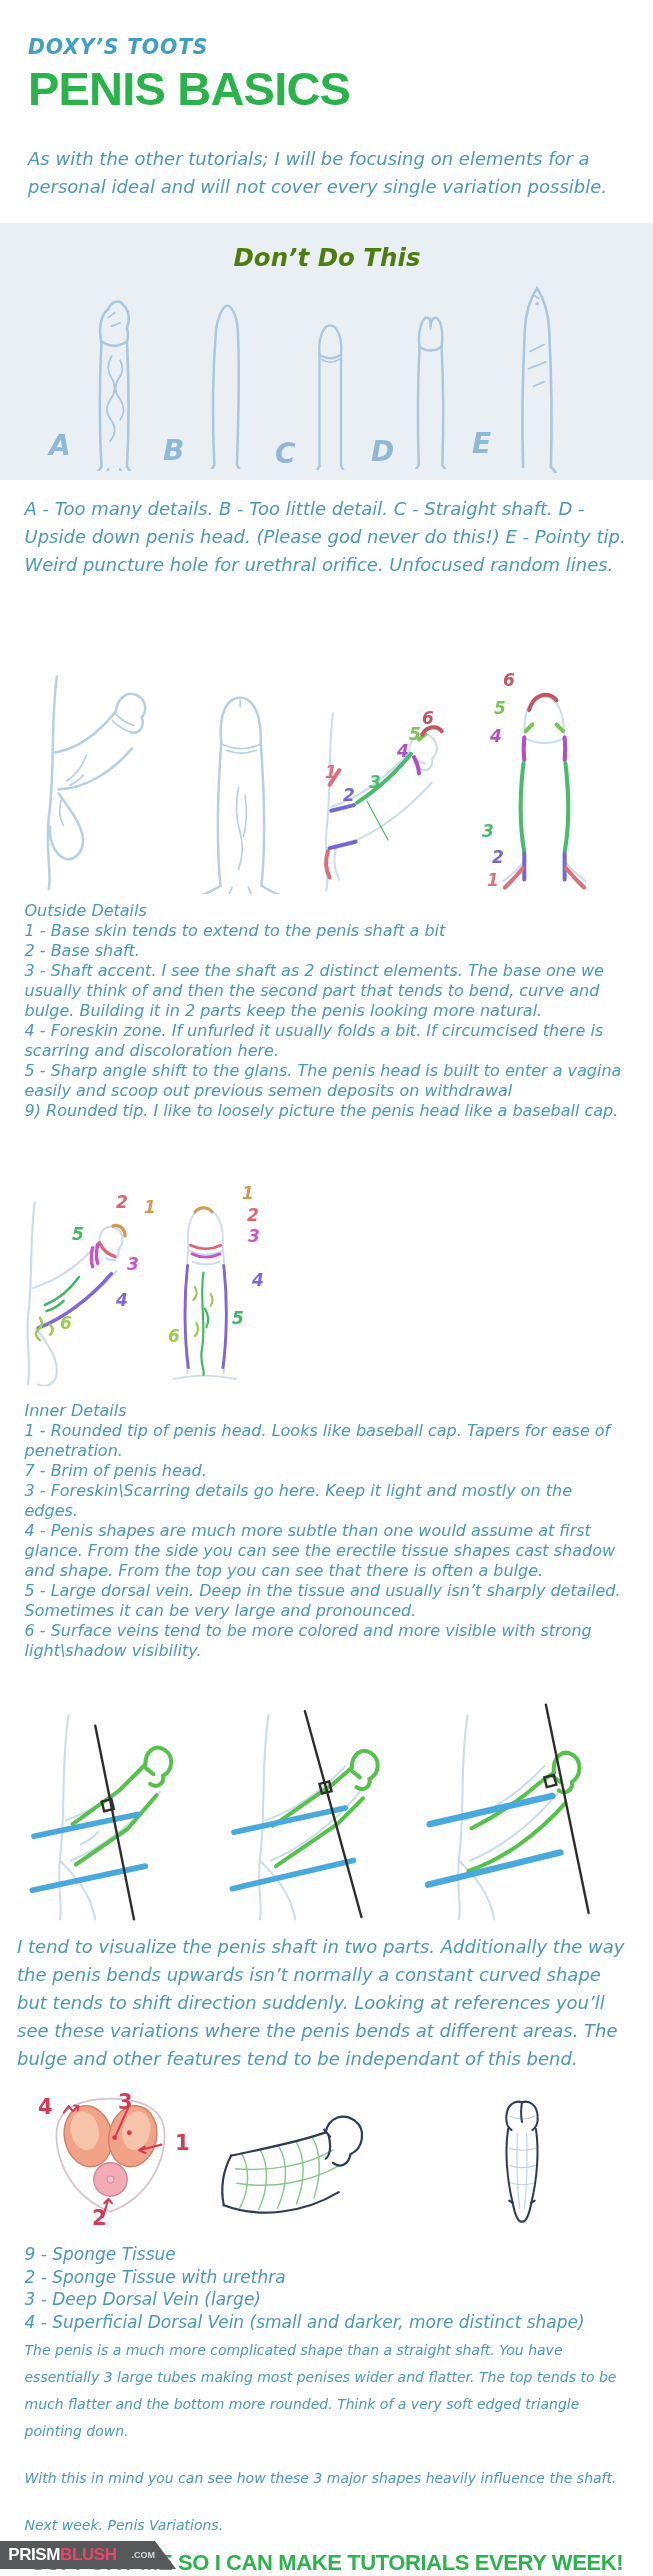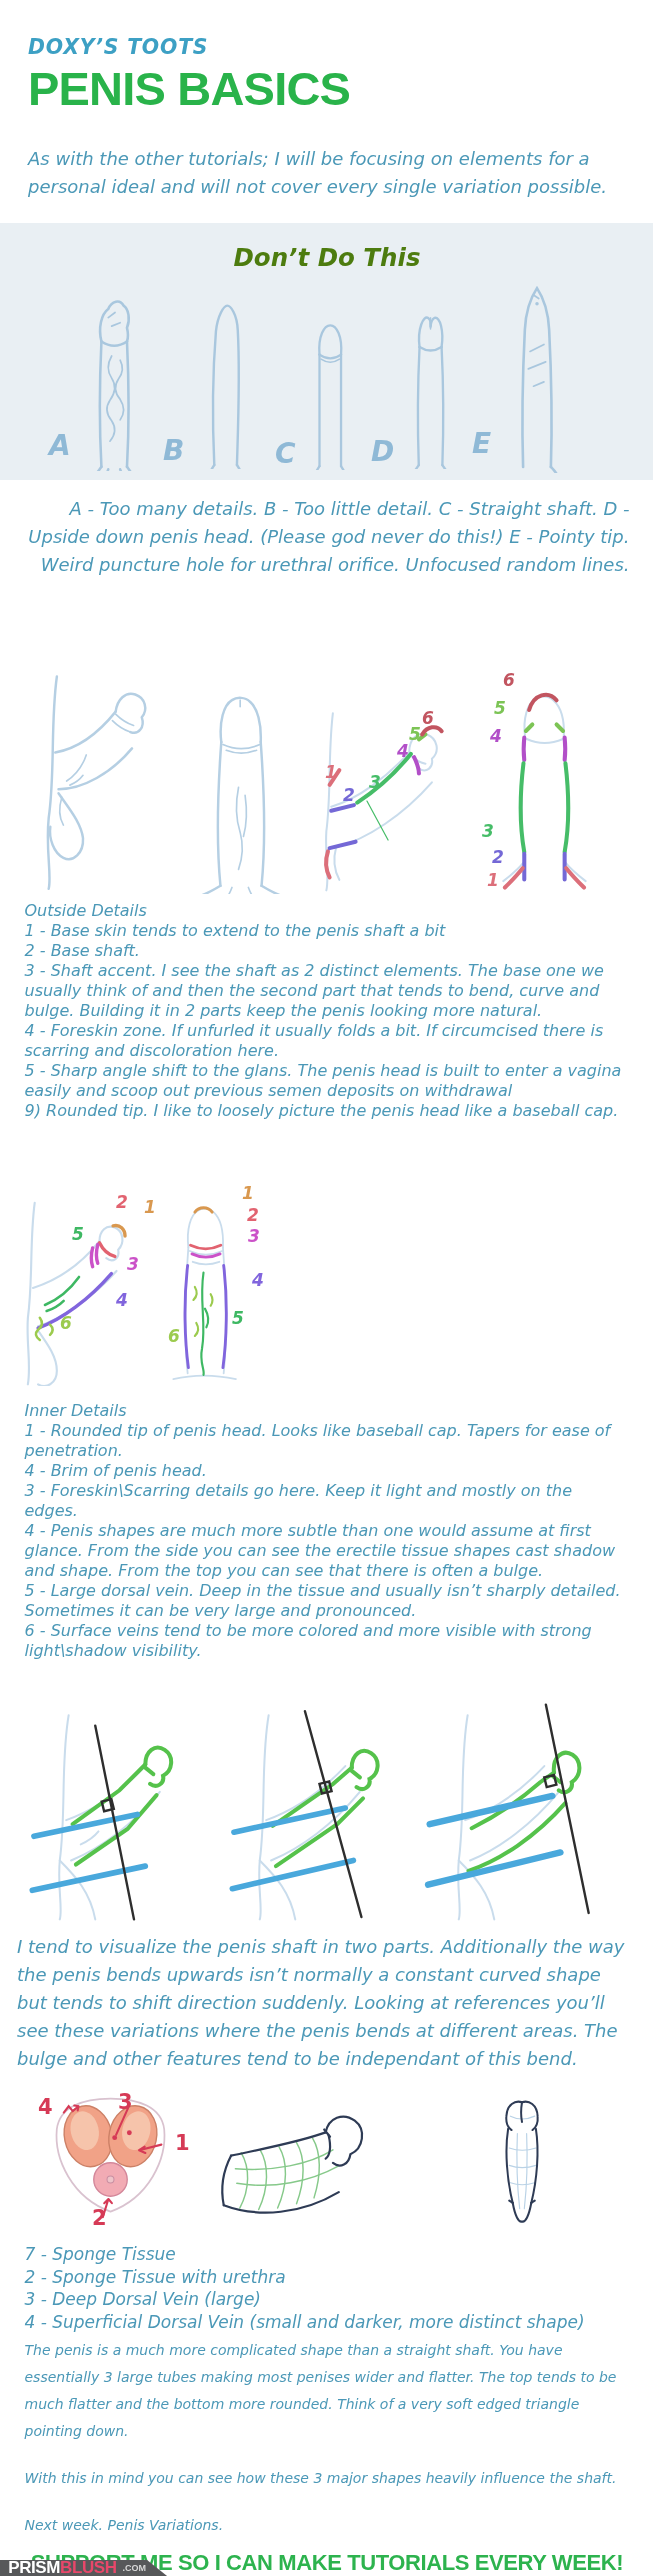--- a/index.html
+++ b/index.html
@@ -24,42 +24,42 @@
   .list-block{padding:4.9px 24.5px 0 24.5px;box-sizing:border-box;font-style:italic;
               font-size:16px;line-height:20px;}
   .list-block .lt{margin:0;}
   .list-block .li{margin:0;}
   
   .illo{position:relative;}
   .illo svg{position:absolute;display:block;}
   .ann{position:absolute;font-style:italic;font-weight:bold;font-size:17px;line-height:17px;}
   .ann.big{font-size:21px;line-height:19.6px;font-style:normal;}
   
-  #captions{height:181px;text-align:right;}
+  #captions{height:181px;}
   #illo2{height:235px;}
   #outside{height:278px;overflow:hidden;}
   #illo3{height:222px;}
   #inner{height:288px;overflow:hidden;}
   #illo4{height:239px;}
   #twopara{height:170px;padding-top:9.8px;padding-left:17px;}
   #illo5{height:137px;}
   #tubes{height:96px;padding-top:13px;font-size:17px;line-height:22.5px;}
   #final{padding:11.4px 24.5px 0 24.5px;}
   #final p{margin:0;font-style:italic;font-size:14px;line-height:27px;}
   #final .gap{margin-top:19.6px;}
   
   #footer{margin-top:11.4px;text-align:center;font-family:"Liberation Sans",sans-serif;
           font-weight:bold;color:#2db34e;}
   #support-line{font-size:22px;letter-spacing:-0.4px;}
-  #watermark{position:absolute;left:0;bottom:0;background:#57585a;height:16px;
+  #watermark{position:absolute;left:0;bottom:7px;background:#57585a;height:28px;
              padding:0 21px 0 8.2px;display:flex;align-items:center;
              clip-path:polygon(0 0,88% 0,100% 100%,0 100%);}
   #watermark .wm-prism{color:#ffffff;font-family:"Liberation Sans",sans-serif;font-weight:bold;font-size:17px;letter-spacing:-0.4px;}
   #watermark .wm-blush{color:#e8476a;font-family:"Liberation Sans",sans-serif;font-weight:bold;font-size:17px;letter-spacing:-0.4px;}
-  #watermark .wm-com{color:#d8d8d8;font-family:"Liberation Sans",sans-serif;font-weight:bold;font-size:9px;margin-left:6px;}
+  #watermark .wm-com{color:#d8d8d8;font-family:"Liberation Sans",sans-serif;font-weight:bold;font-size:9px;margin-left:15px;}
 </style>
 </head>
 <body>
 
 <div id="page">
 
   <div id="header">
     <div id="kicker">DOXY’S TOOTS</div>
     <div id="title">PENIS BASICS</div>
     <div id="intro">As with the other tutorials; I will be focusing on elements for a personal ideal and will not cover every single variation possible.</div>
@@ -259,21 +259,21 @@
     <span class="ann" style="left: 248px; top: 54px; color: rgb(203, 82, 200);">3</span>
     <span class="ann" style="left: 252px; top: 98px; color: rgb(129, 101, 221);">4</span>
     <span class="ann" style="left: 232px; top: 136px; color: rgb(62, 184, 99);">5</span>
     <span class="ann" style="left: 168px; top: 154px; color: rgb(156, 203, 78);">6</span>
   </div>
 
   <div id="inner" class="list-block">
     <div class="lt">Inner Details</div>
     <div>
         <div class="li">1 - Rounded tip of penis head. Looks like baseball cap. Tapers for ease of penetration.</div>
-        <div class="li">4 - Brim of penis head.</div>
+        <div class="li">7 - Brim of penis head.</div>
         <div class="li">3 - Foreskin\Scarring details go here. Keep it light and mostly on the edges.</div>
         <div class="li">4 - Penis shapes are much more subtle than one would assume at first glance. From the side you can see the erectile tissue shapes cast shadow and shape. From the top you can see that there is often a bulge.</div>
         <div class="li">5 - Large dorsal vein. Deep in the tissue and usually isn’t sharply detailed. Sometimes it can be very large and pronounced.</div>
         <div class="li">6 - Surface veins tend to be more colored and more visible with strong light\shadow visibility.</div>
       </div>
   </div>
 
   <div id="illo4" class="illo">
     <svg style="left:21px;top:3.3px" width="180" height="234" viewBox="0 0 215 290" fill="none" stroke-linecap="round">
       <g stroke="#c9dcec" stroke-width="2.5">
@@ -408,21 +408,21 @@
         <path d="M36,62 C30,100 34,150 44,190"></path>
           <path d="M84,62 C90,100 86,150 76,190"></path>
         <path d="M44,190 C48,212 54,224 60,222 C66,224 72,212 76,190"></path>
         <path d="M44,190 l-6,-4 M76,190 l6,-4"></path>
       </g>
     </svg>
   </div>
 
   <div id="tubes" class="list-block">
     <div>
-        <div class="li">7 - Sponge Tissue</div>
+        <div class="li">9 - Sponge Tissue</div>
         <div class="li">2 - Sponge Tissue with urethra</div>
         <div class="li">3 - Deep Dorsal Vein (large)</div>
         <div class="li">4 - Superficial Dorsal Vein (small and darker, more distinct shape)</div>
       </div>
   </div>
 
   <div id="final">
     <p>The penis is a much more complicated shape than a straight shaft. You have essentially 3 large tubes making most penises wider and flatter. The top tends to be much flatter and the bottom more rounded. Think of a very soft edged triangle pointing down.</p>
     <p class="gap">With this in mind you can see how these 3 major shapes heavily influence the shaft.</p>
     <p class="gap">Next week. Penis Variations.</p>

